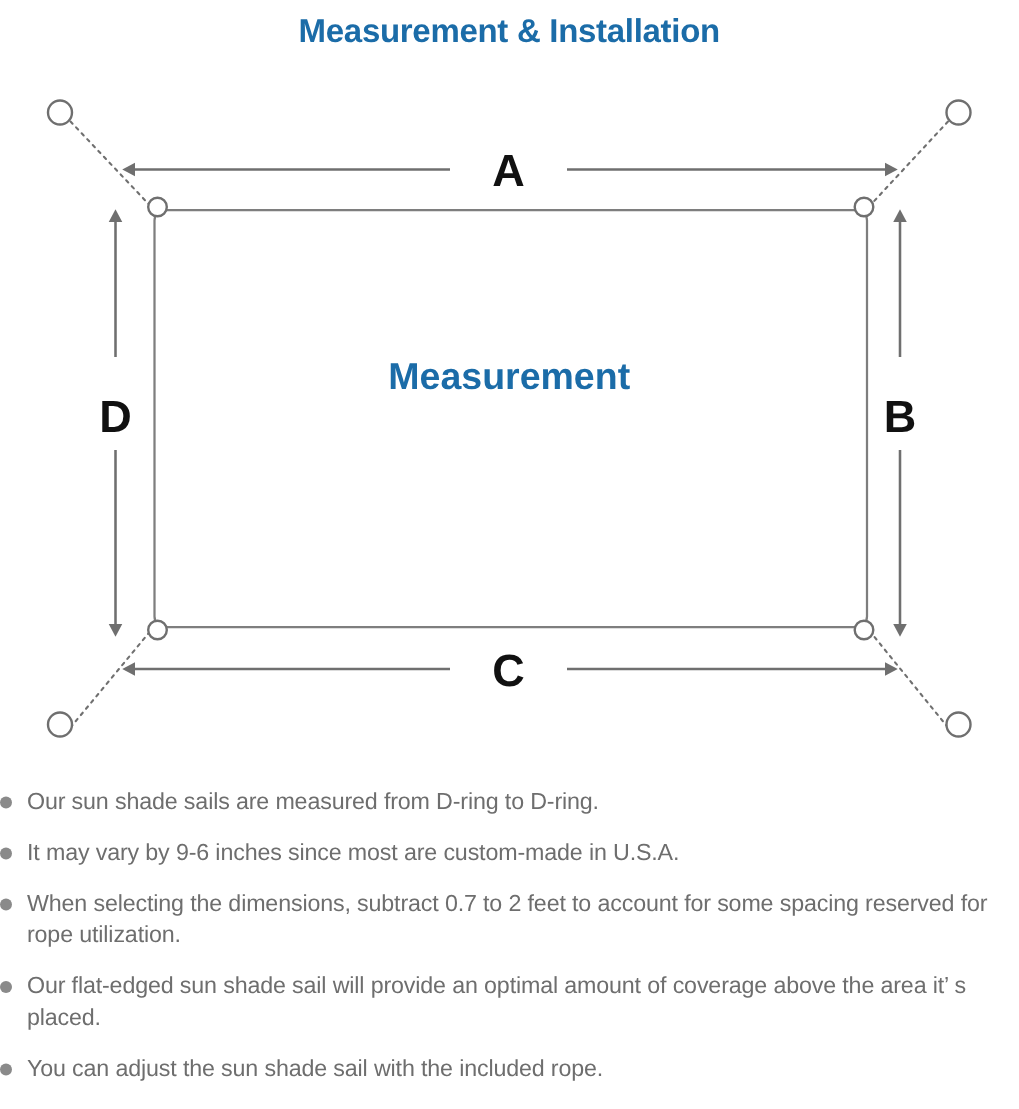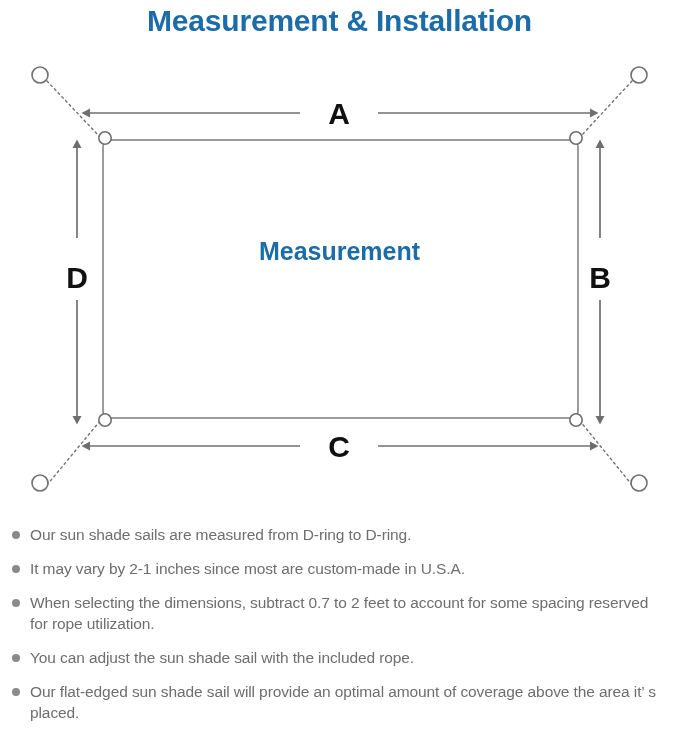--- a/index.html
+++ b/index.html
@@ -9,21 +9,21 @@
     font-family:"Liberation Sans", sans-serif;
     overflow:hidden;
     position:relative;
   }
   #page{position:relative;width:679px;height:739px;}
 
   .title{
     position:absolute;
     left:0;top:0;width:679px;
     text-align:center;
-    font-size:30px;
+    font-size:22px;
     font-weight:bold;
     color:#1b6ca8;
     letter-spacing:-0.2px;
     line-height:38px;
     padding-top:2px;
     box-sizing:border-box;
   }
 
   .diagram{
     position:absolute;
@@ -55,21 +55,21 @@
 
   .notes{
     position:absolute;
     left:0;top:524px;
     width:679px;
   }
   .note{
     position:relative;
     display:flex;
     align-items:flex-start;
-    padding:0 14px 0 12px;
+    padding:0 14px 0 0;
     margin-bottom:13px;
   }
   .bullet{
     flex:0 0 auto;
     width:8px;height:8px;
     border-radius:50%;
     background:#8a8a8a;
     margin-top:7px;
     margin-right:10px;
   }
@@ -151,29 +151,29 @@
     <div class="center-title" style="color: rgb(27, 108, 168);">Measurement</div>
   </div>
 
   <div class="notes">
     <div class="note">
       <span class="bullet" style="background: rgb(138, 138, 138);"></span>
       <span class="note-text" style="color: rgb(110, 110, 110);">Our sun shade sails are measured from D-ring to D-ring.</span>
     </div>
     <div class="note">
       <span class="bullet" style="background: rgb(138, 138, 138);"></span>
-      <span class="note-text" style="color: rgb(110, 110, 110);">It may vary by 2-1 inches since most are custom-made in U.S.A.</span>
+      <span class="note-text" style="color: rgb(110, 110, 110);">It may vary by 9-6 inches since most are custom-made in U.S.A.</span>
     </div>
     <div class="note">
       <span class="bullet" style="background: rgb(138, 138, 138);"></span>
       <span class="note-text" style="color: rgb(110, 110, 110);">When selecting the dimensions, subtract 0.7 to 2 feet to account for some spacing reserved for rope utilization.</span>
     </div>
     <div class="note">
       <span class="bullet" style="background: rgb(138, 138, 138);"></span>
-      <span class="note-text" style="color: rgb(110, 110, 110);">You can adjust the sun shade sail with the included rope.</span>
+      <span class="note-text" style="color: rgb(110, 110, 110);">Our flat-edged sun shade sail will provide an optimal amount of coverage above the area it’ s placed.</span>
     </div>
     <div class="note">
       <span class="bullet" style="background: rgb(138, 138, 138);"></span>
-      <span class="note-text" style="color: rgb(110, 110, 110);">Our flat-edged sun shade sail will provide an optimal amount of coverage above the area it’ s placed.</span>
+      <span class="note-text" style="color: rgb(110, 110, 110);">You can adjust the sun shade sail with the included rope.</span>
     </div>
   </div>
 
 </div>
 
 </body></html>

